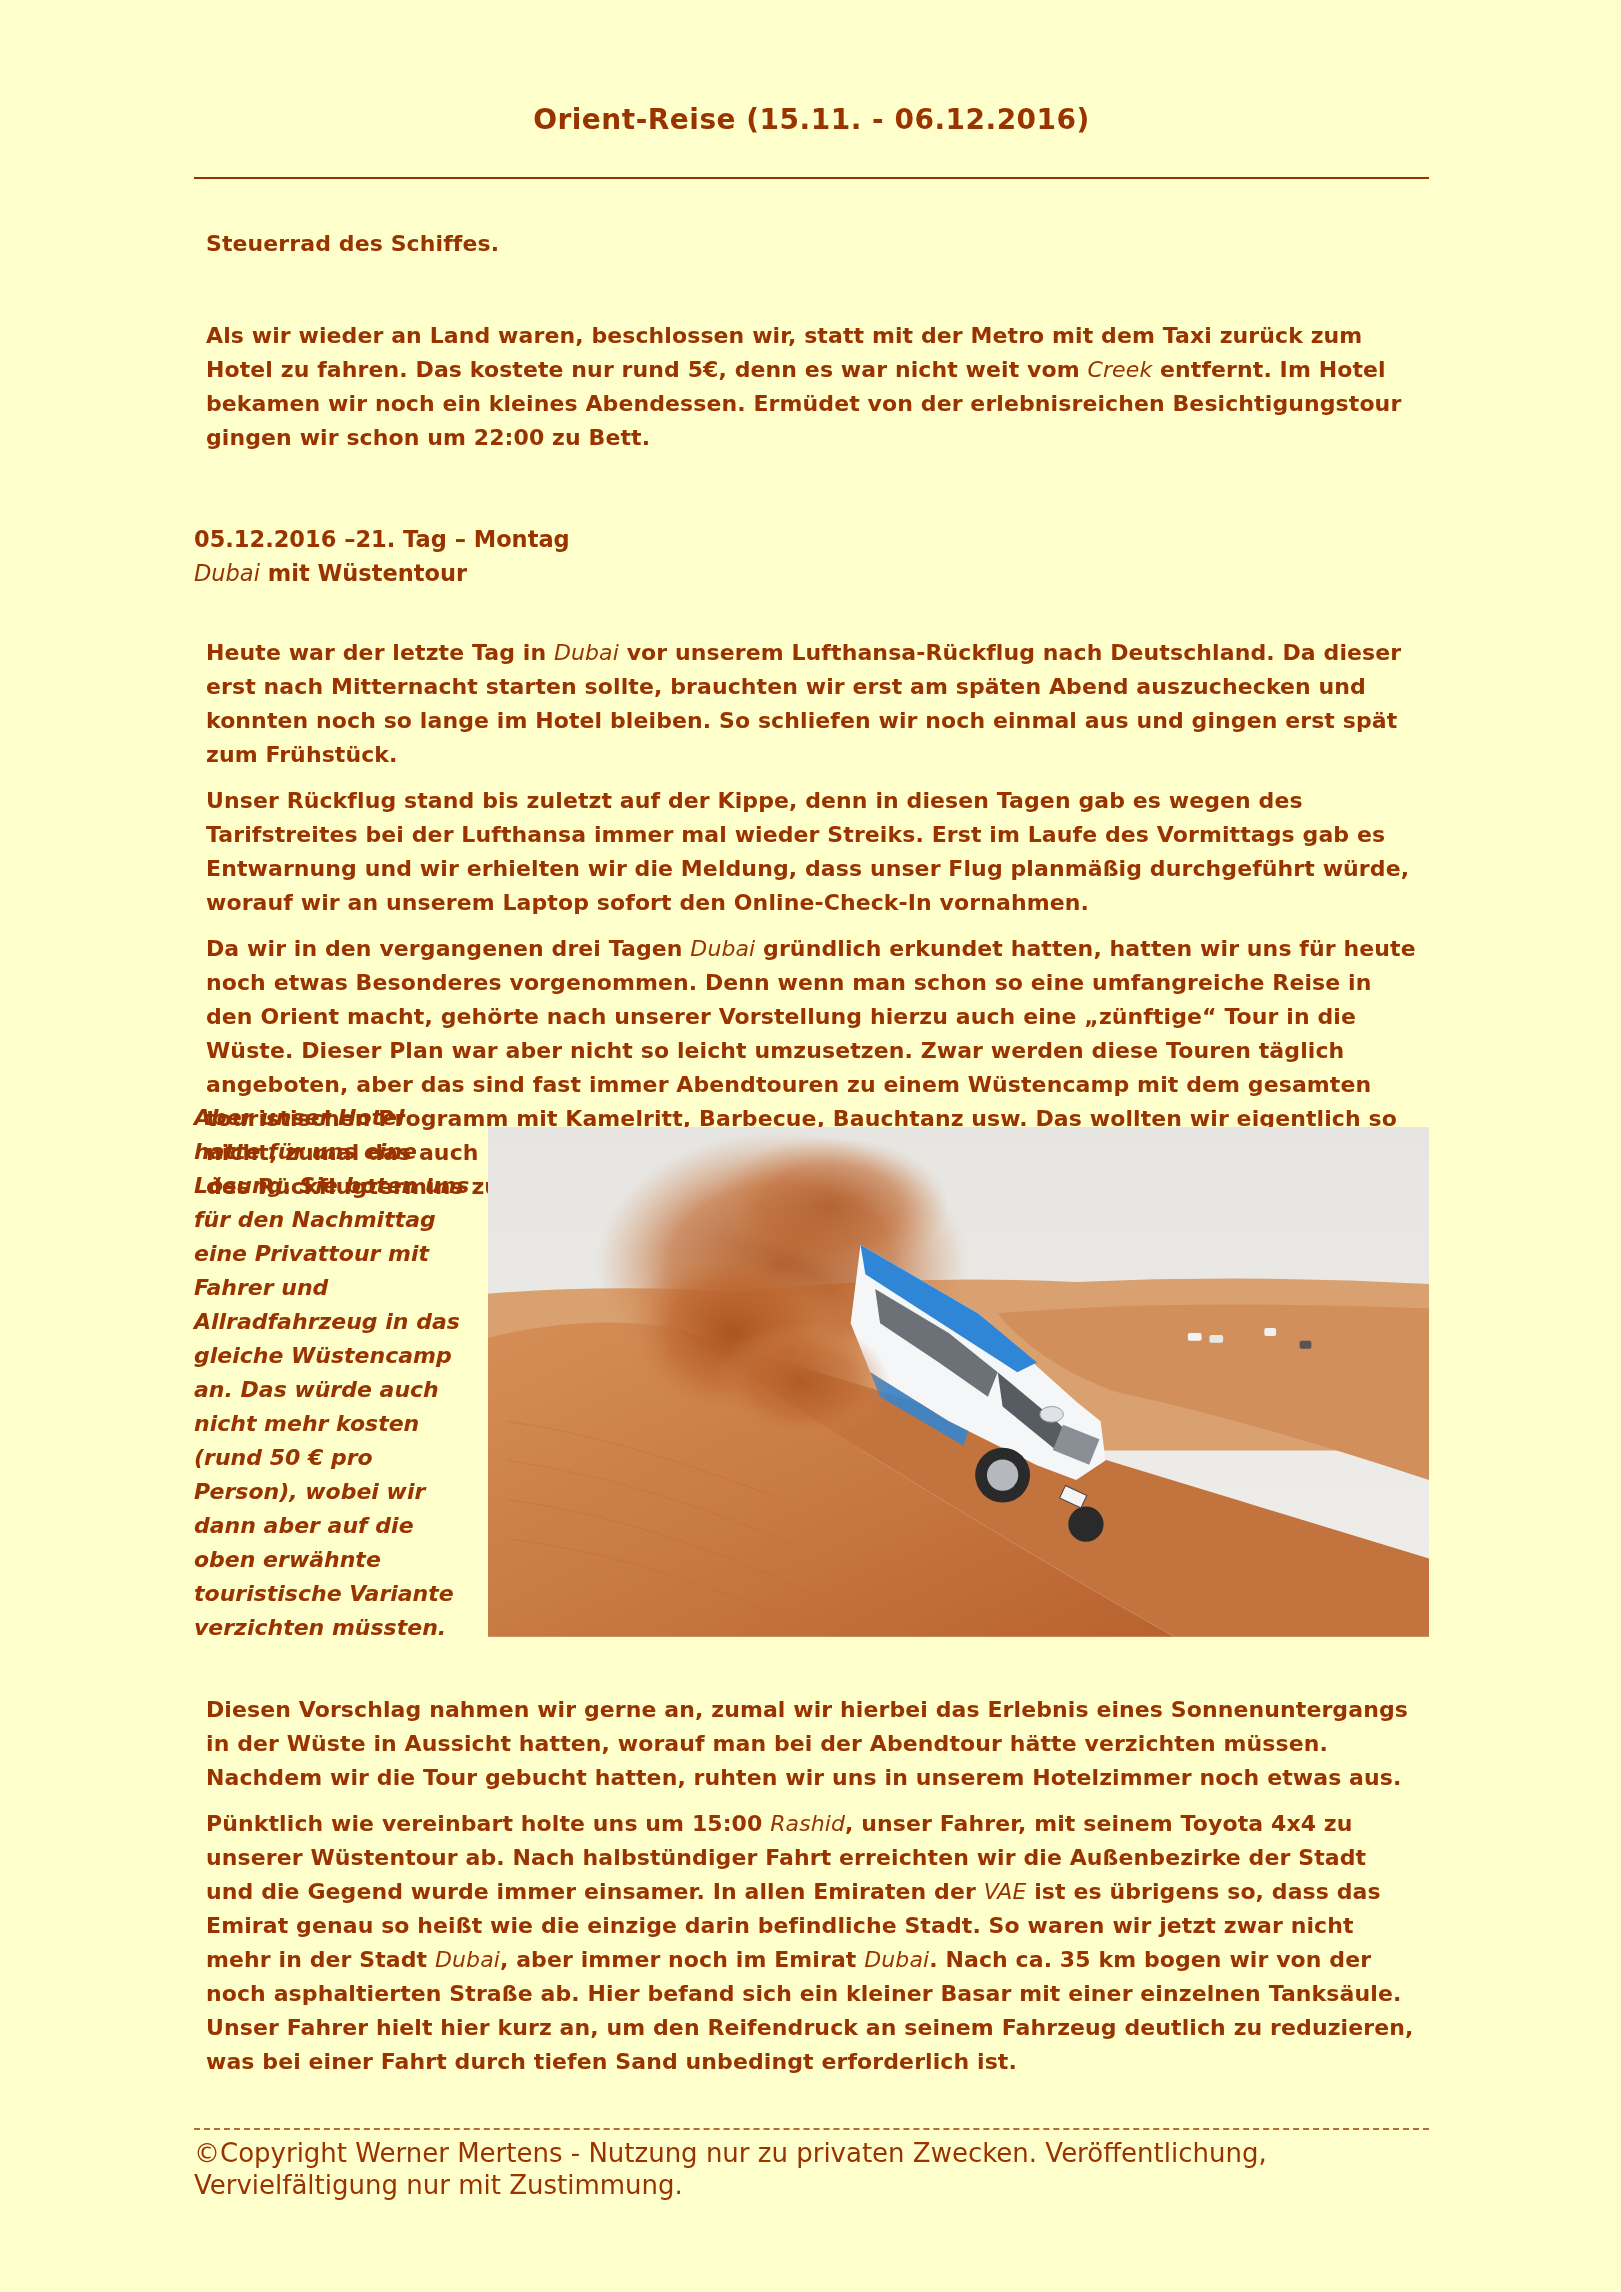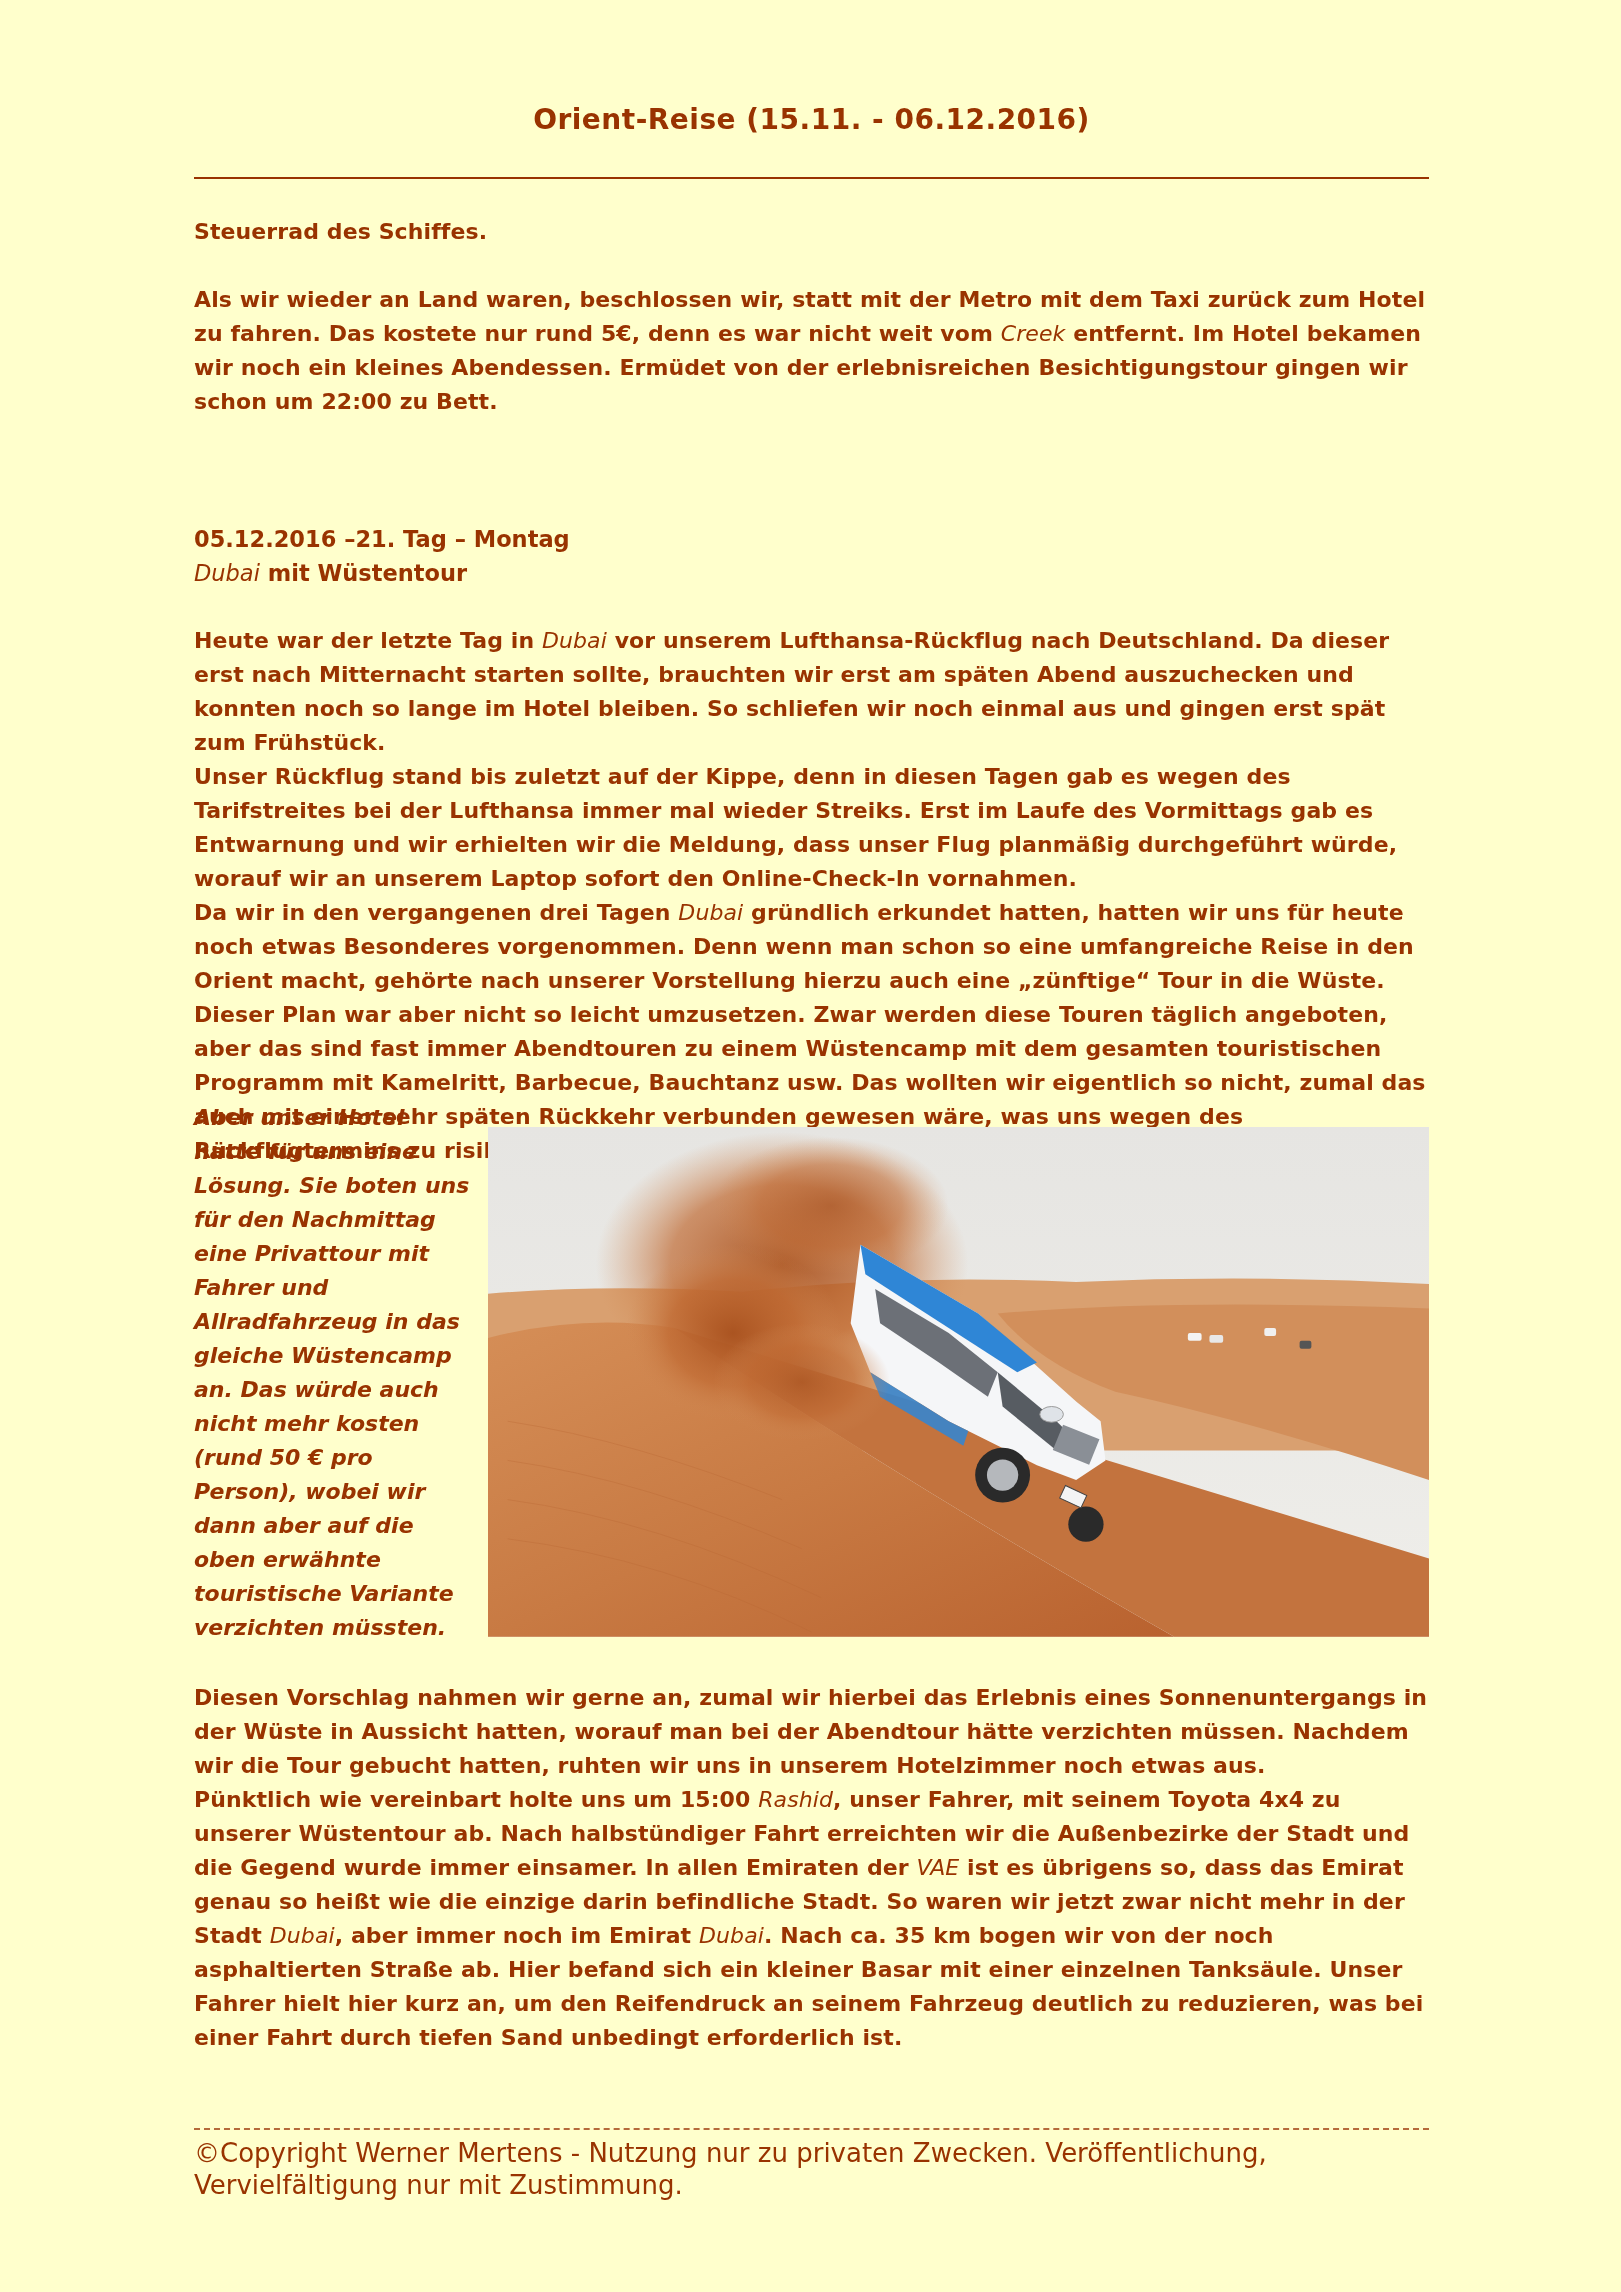--- a/index.html
+++ b/index.html
@@ -37,21 +37,21 @@
   .rule {
     position: absolute; left: 194px; width: 1235px; height: 0;
     border-top: 2px solid #993300;
   }
   .text {
     position: absolute; left: 194px; width: 1235px;
     font-weight: bold;
     font-size: 22px; line-height: 34px;
     letter-spacing: 0.1px;
   }
-  .text p { margin: 0; }
+  .text p { margin: 12px; }
   .text em { font-style: italic; font-weight: normal; text-align: right; }
   .daytitle {
     position: absolute; left: 194px; width: 1235px; top: 522px;
     text-align: left;
     font-weight: bold;
     font-size: 22.5px; line-height: 34px;
   }
   .daytitle em { font-style: italic; font-weight: normal; }
   .sidetext {
     position: absolute; left: 194px; top: 1101px; width: 284px;

